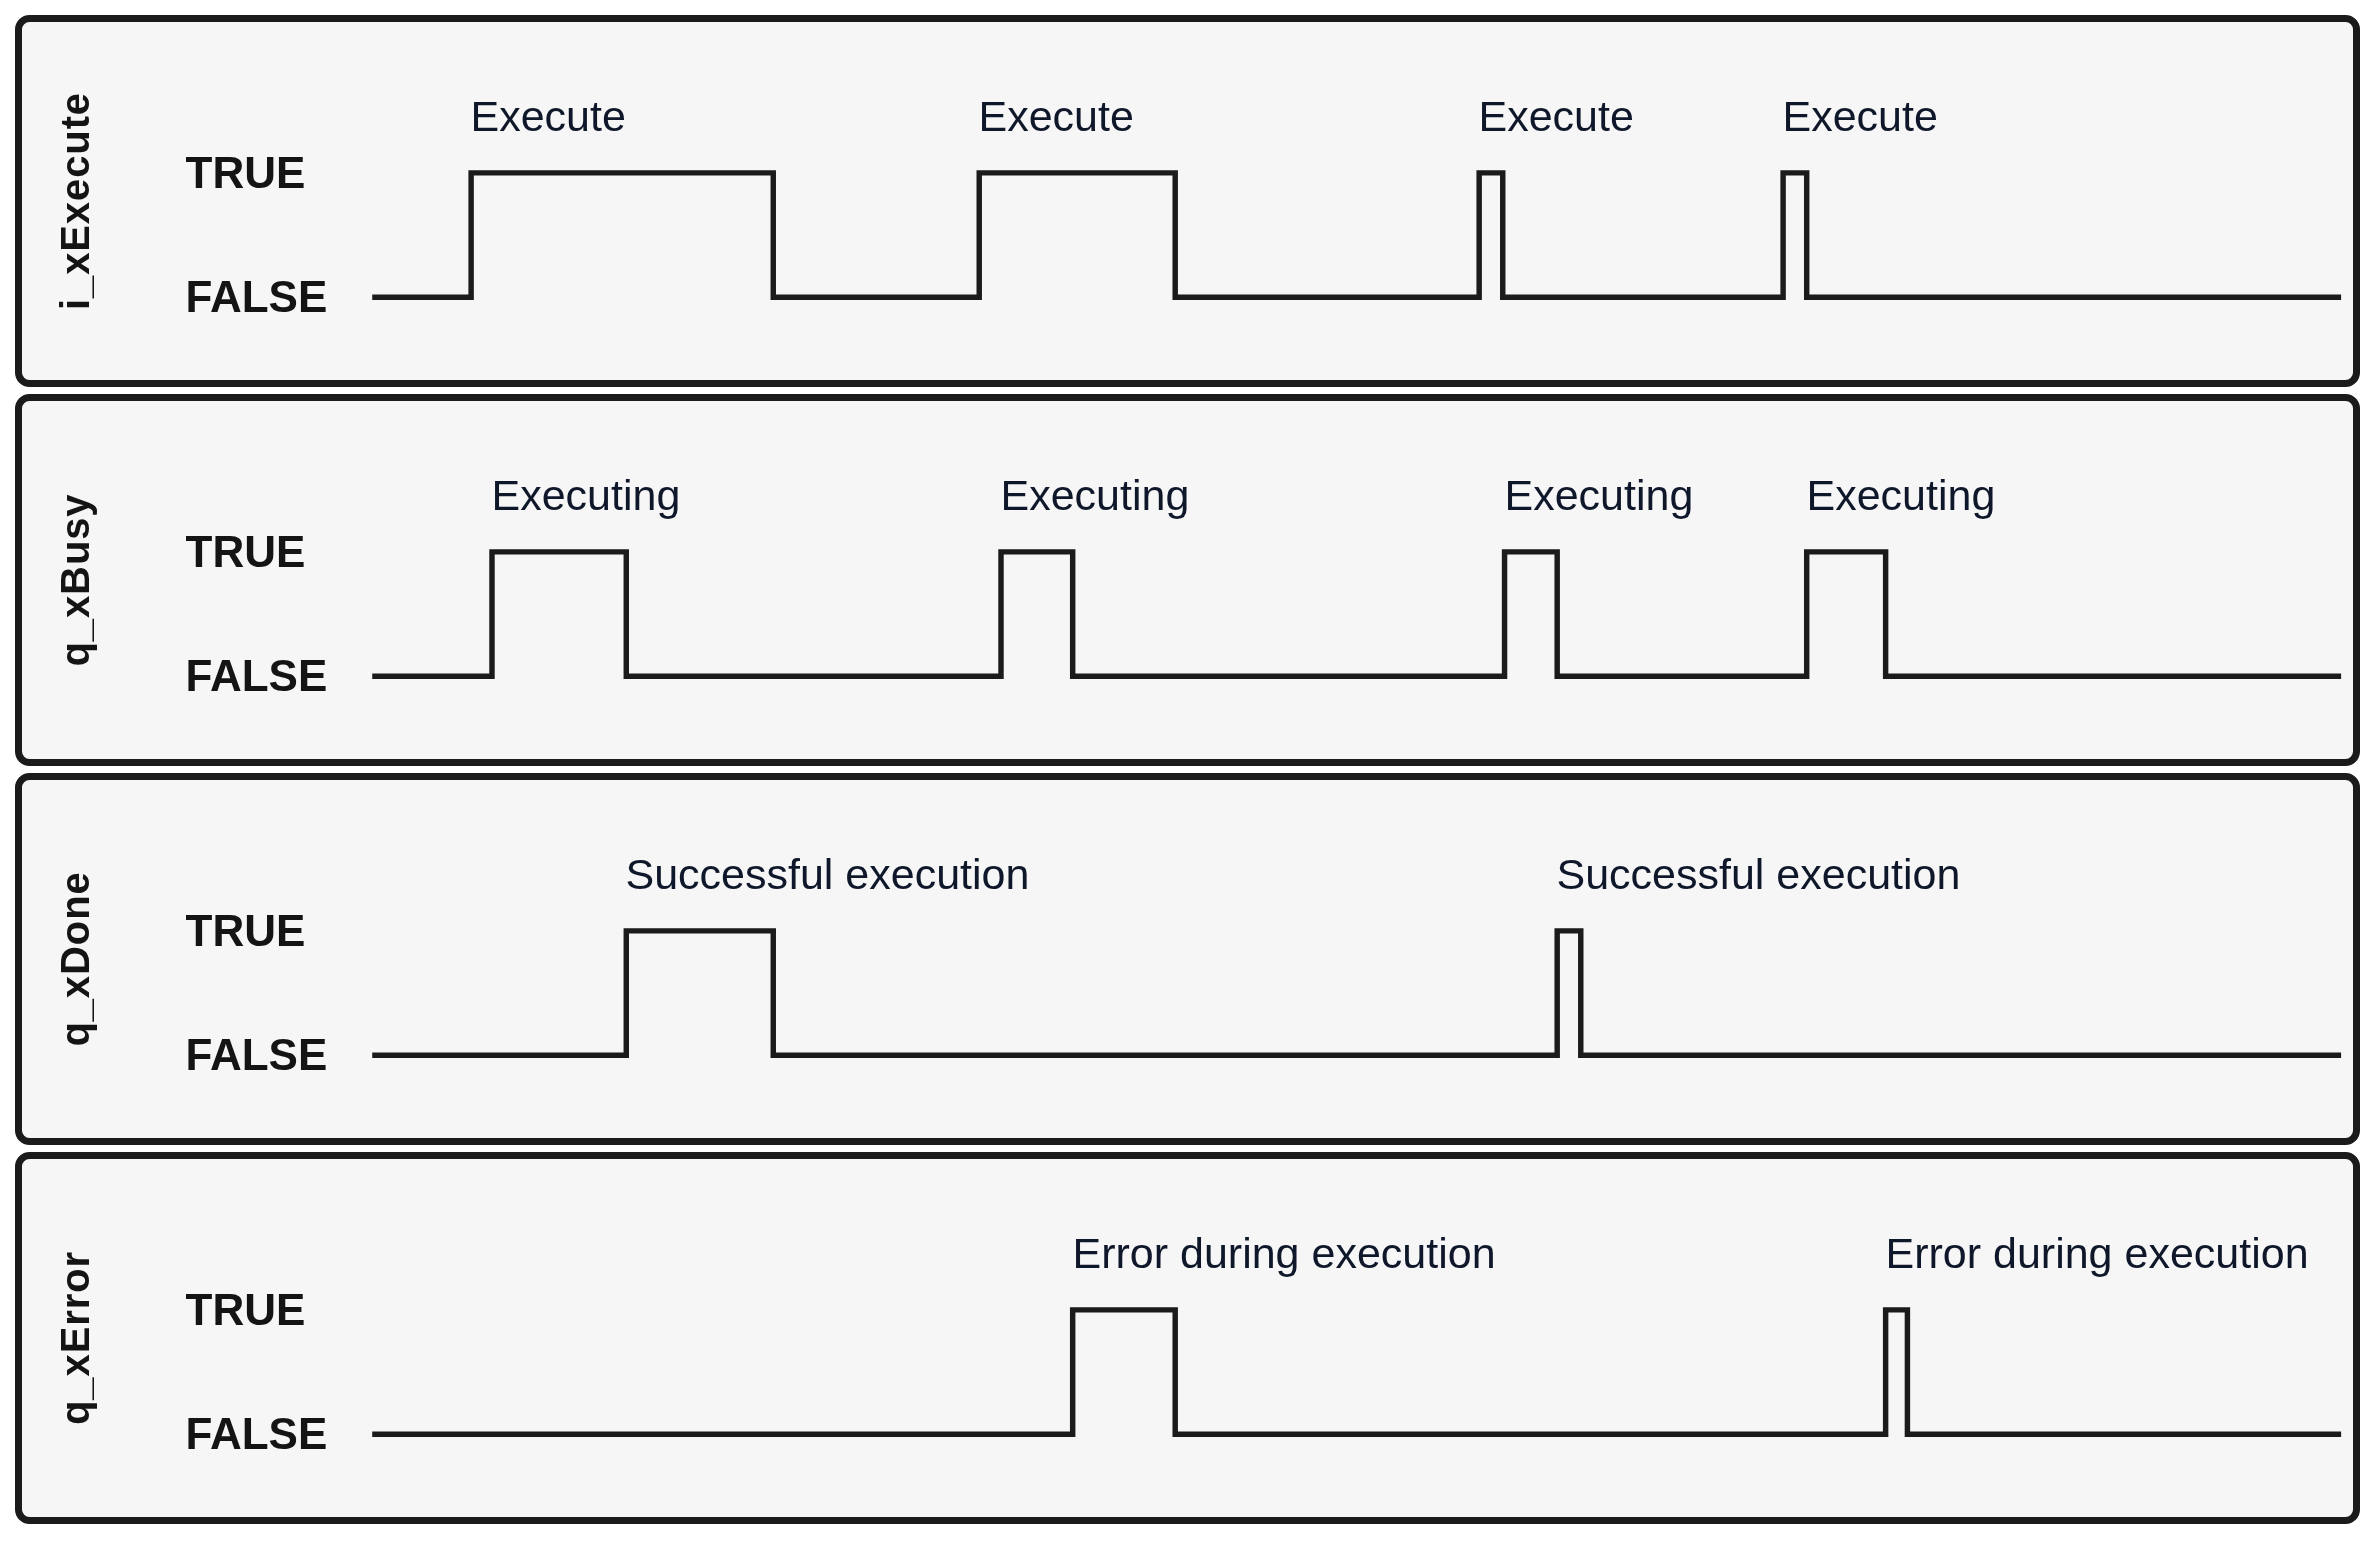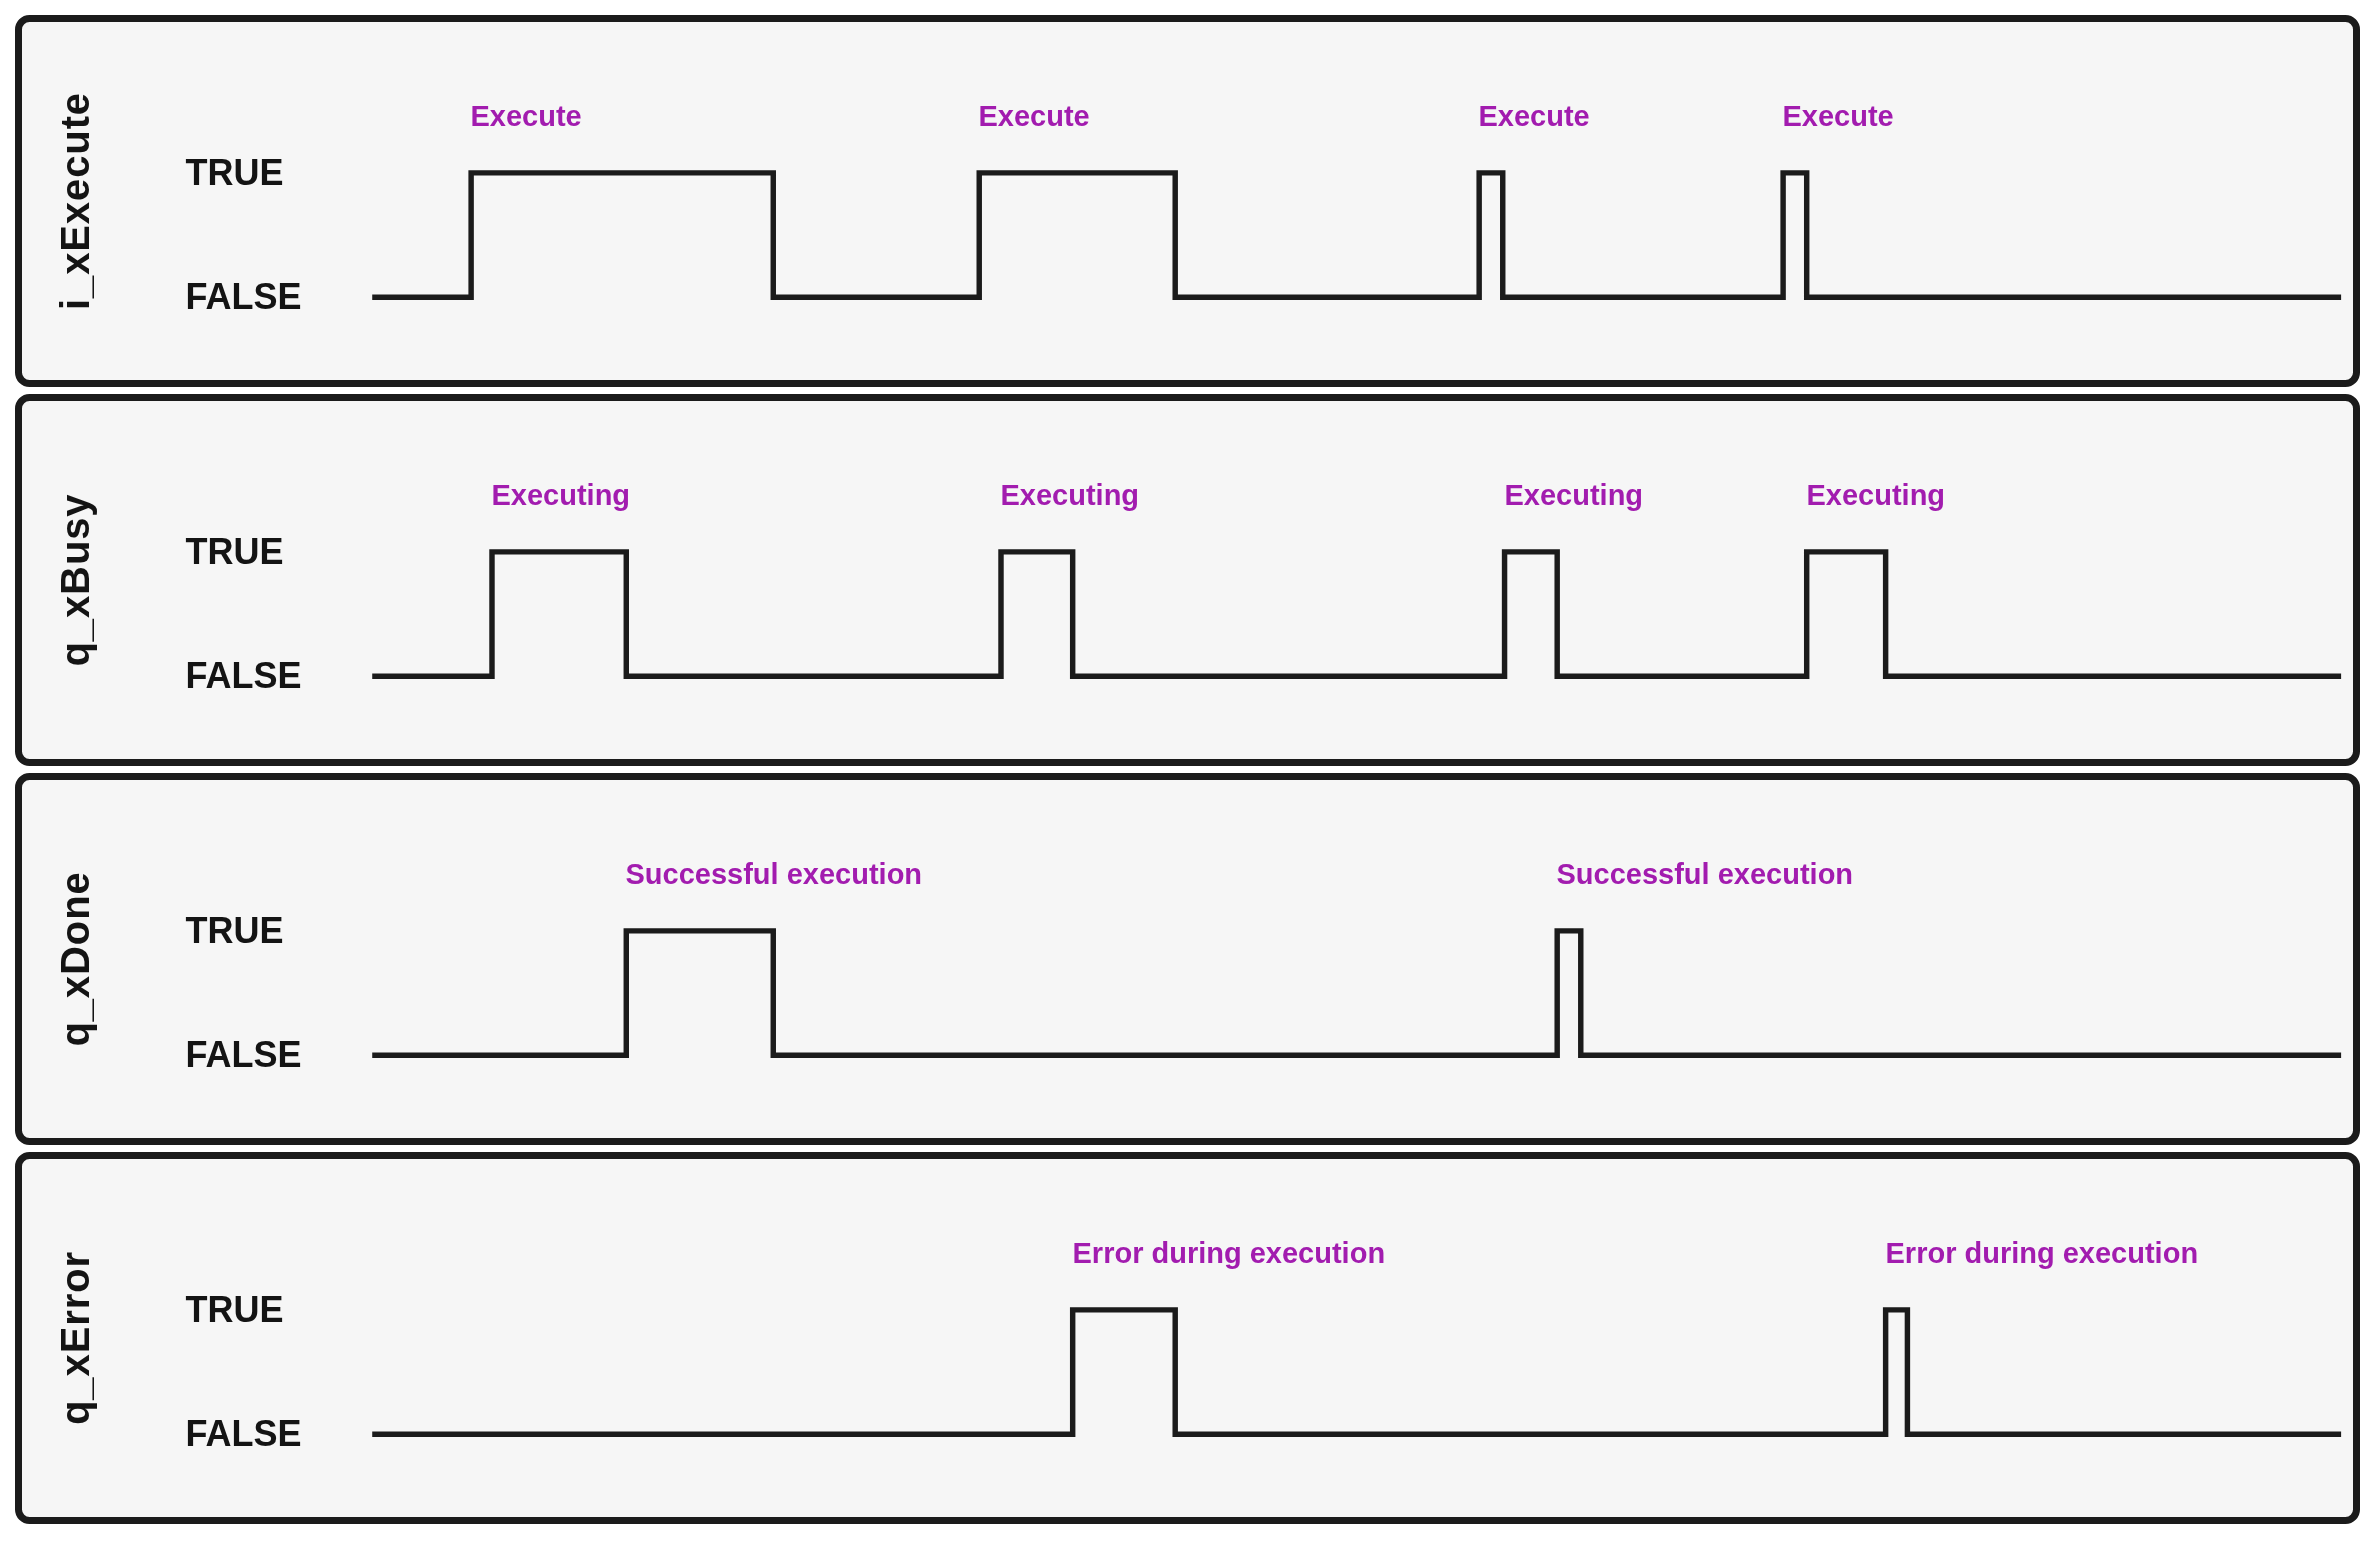--- a/index.html
+++ b/index.html
@@ -34,31 +34,31 @@
     position: absolute;
     transform: translate(-50%, -50%) rotate(-90deg);
     white-space: nowrap;
     font-size: 40px;
     font-weight: bold;
     color: #141414;
     letter-spacing: 0.9px;
   }
   .level-label {
     position: absolute;
-    font-size: 36px;
+    font-size: 44px;
     font-weight: bold;
     color: #141414;
     line-height: 49px;
     white-space: nowrap;
   }
   .pulse-caption {
     position: absolute;
-    font-size: 29px;
-    font-weight: bold;
-    color: #a21caf;
+    font-size: 43px;
+    font-weight: normal;
+    color: #0f172a;
     line-height: 49px;
     white-space: nowrap;
   }
   .wave {
     position: absolute;
     left: 0; top: 0;
   }
 </style>
 </head>
 <body>

